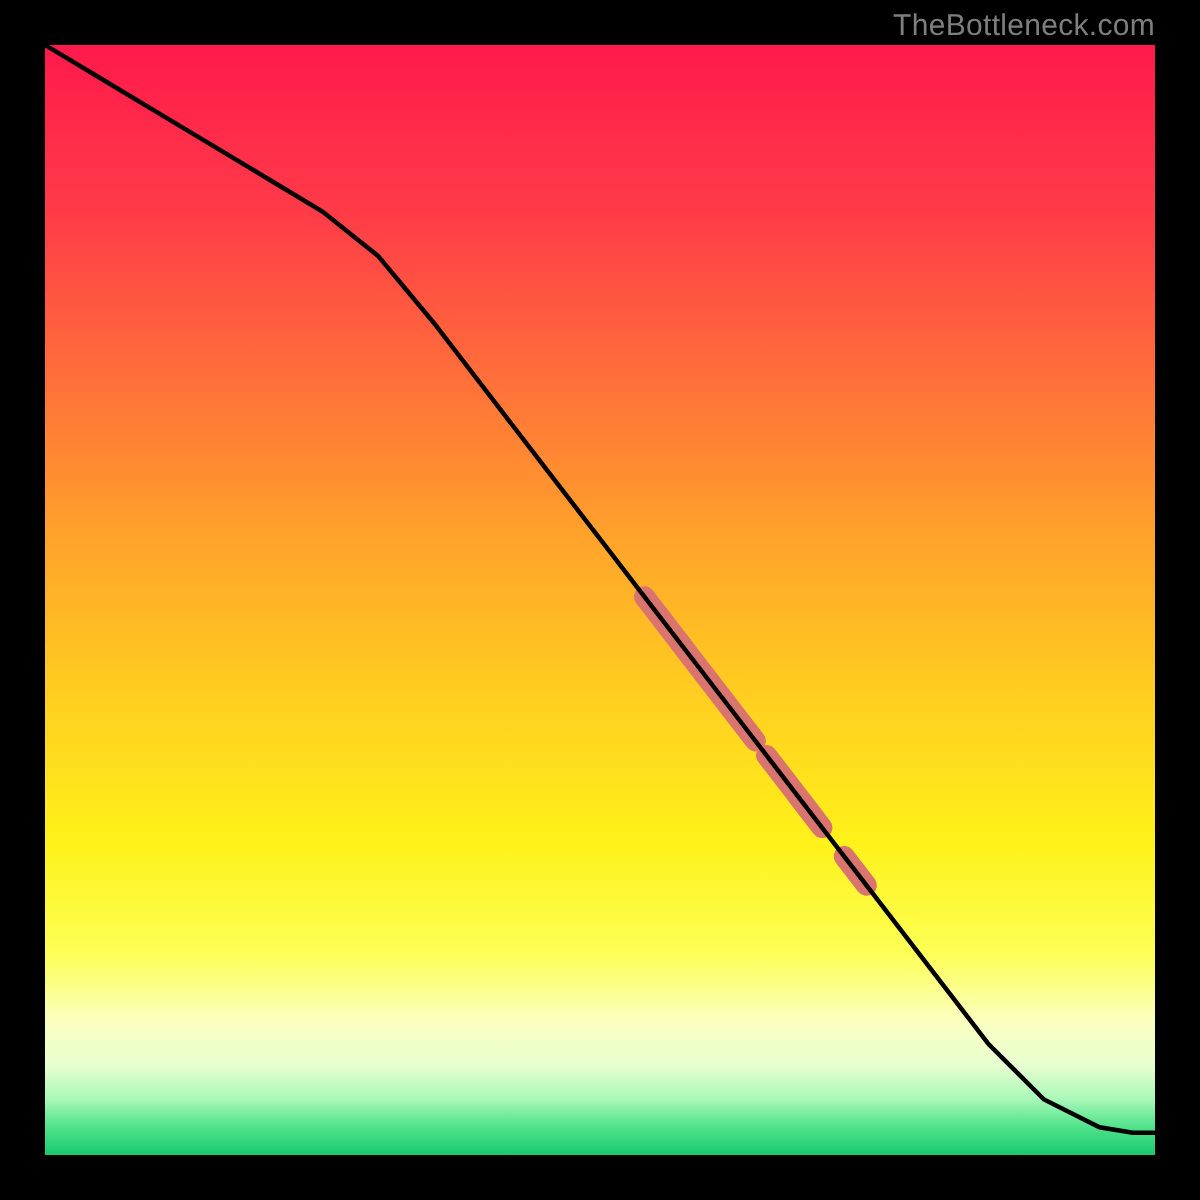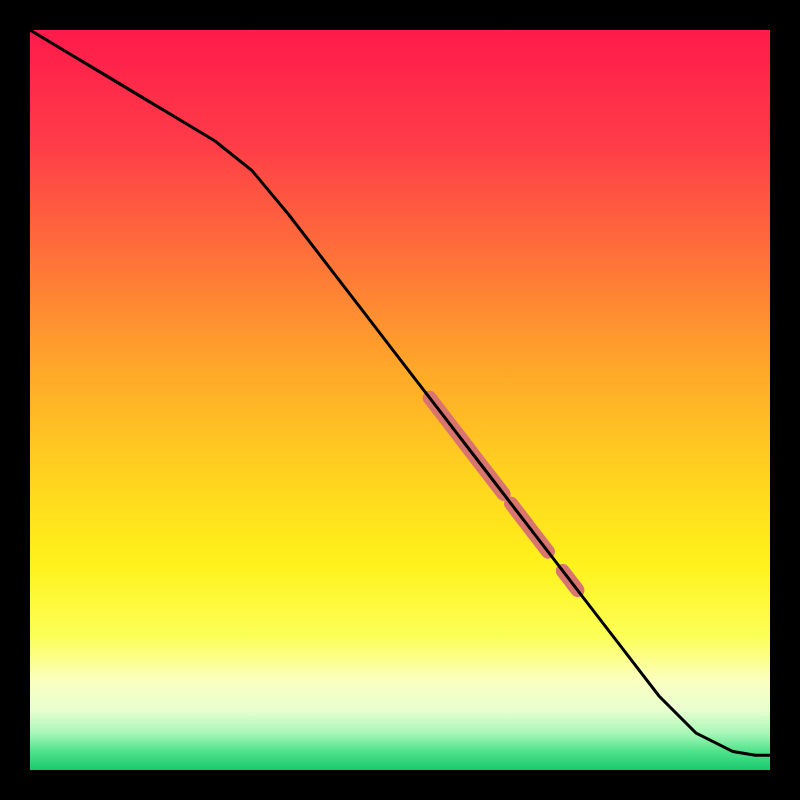--- a/index.html
+++ b/index.html
@@ -43,20 +43,21 @@
   svg.curve {
     position: absolute;
     inset: 0;
   }
 </style>
 </head>
 <body>
 
 <div class="frame">
 
+  <div class="watermark">TheBottleneck.com</div>
 
   <div class="plot">
 
     <svg class="gradient" viewBox="0 0 740 740" preserveAspectRatio="none">
       <defs>
         <linearGradient id="bg" x1="0" y1="0" x2="0" y2="1">
             <stop offset="0%" stop-color="#ff1a4b"></stop>
             <stop offset="15%" stop-color="#ff3b48"></stop>
             <stop offset="30%" stop-color="#ff6f3a"></stop>
             <stop offset="45%" stop-color="#ffa52a"></stop>

